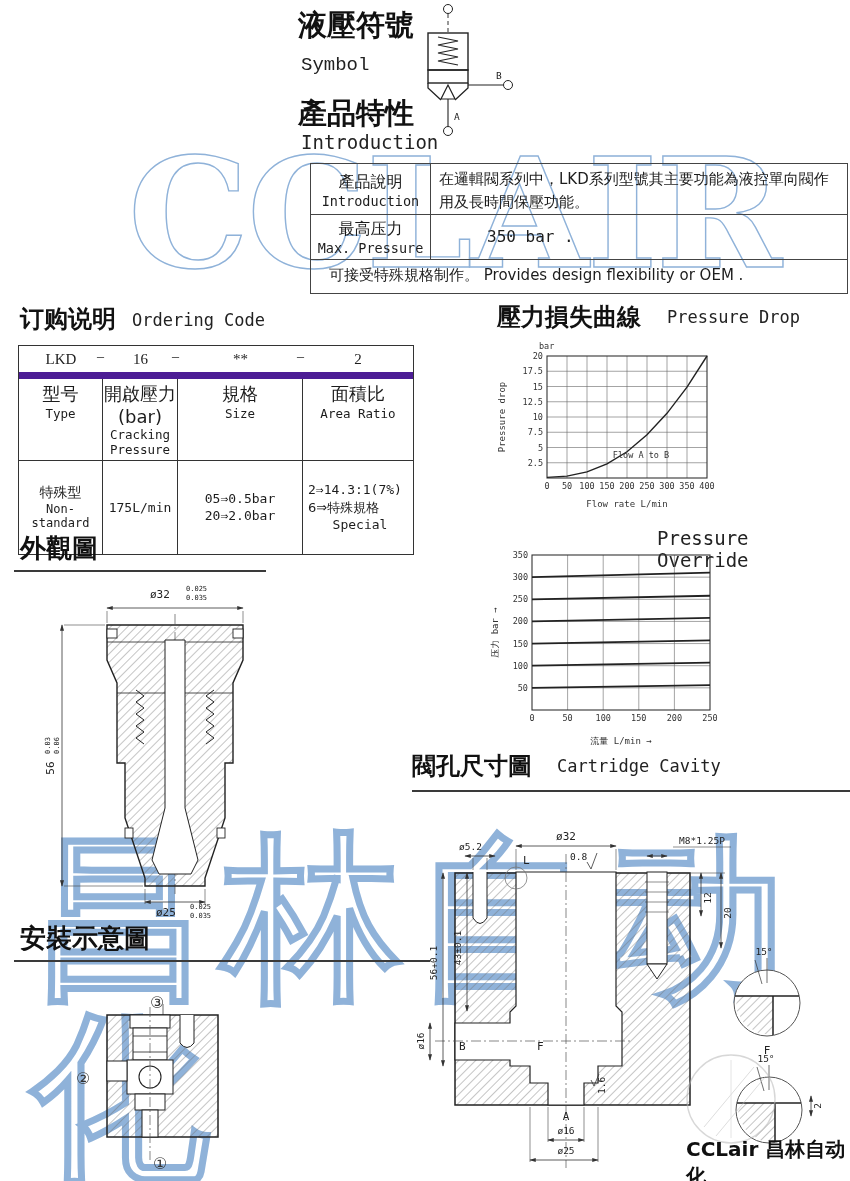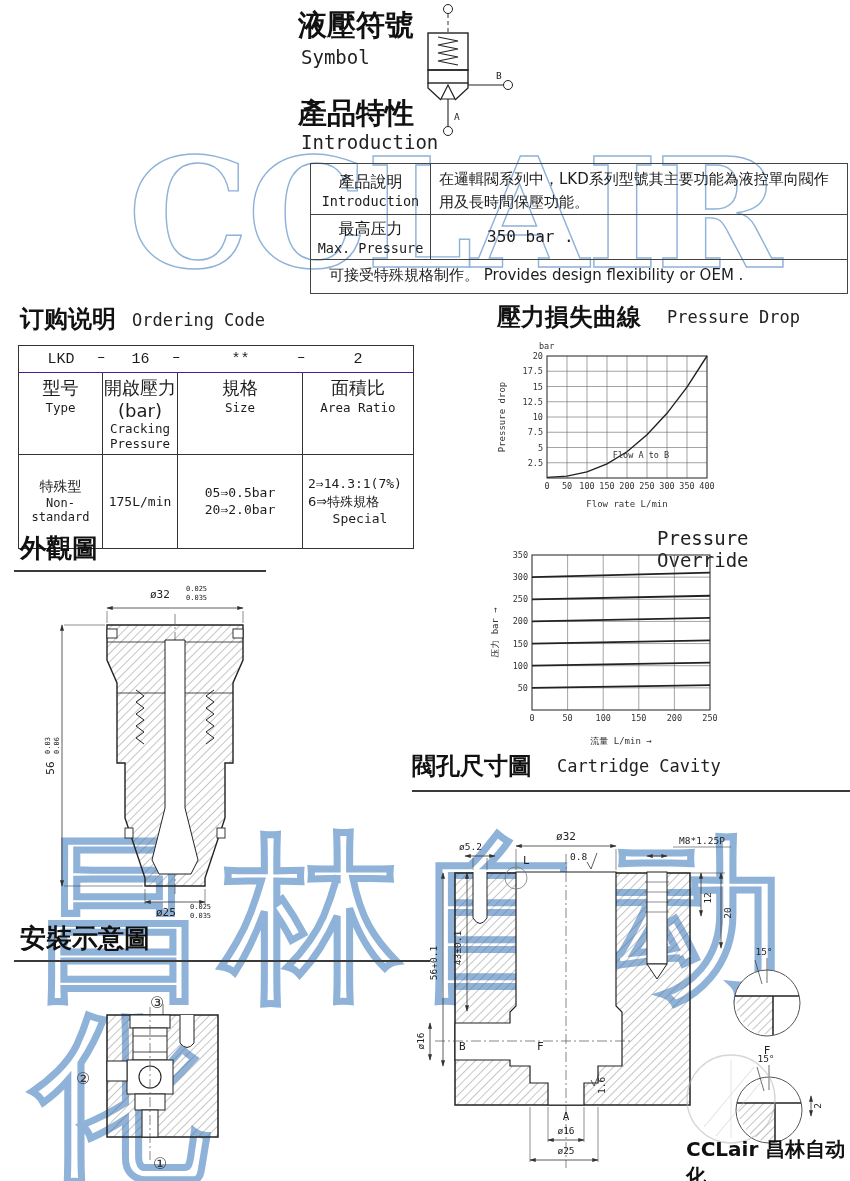--- a/index.html
+++ b/index.html
@@ -23,22 +23,22 @@
   .it-row{display:grid;grid-template-columns:120px 1fr;border-bottom:1px solid #444;}
   .it-label{border-right:1px solid #444;display:flex;flex-direction:column;justify-content:center;
             align-items:center;text-align:center;padding:2px 2px;}
   .it-label .l1{font-size:16px;}
   .it-label .l2{font-size:13.5px;font-family:"DejaVu Sans Mono",monospace;}
   .it-val{padding:4px 8px;font-size:15px;line-height:1.5;display:flex;align-items:center;}
   .it-note{padding:6px 10px 8px 18px;font-size:15px;}
   
   .ord-table{position:absolute;left:18px;top:345px;width:394px;border:1.4px solid #333;font-size:14px;}
   .ord-code{position:relative;display:grid;grid-template-columns:84px 75px 125px 110px;
-            border-bottom:1px solid #4c1d95;height:26px;align-items:center;text-align:center;
-            font-family:Liberation Mono, monospace;font-size:15px;}
+            border-bottom:7px solid #4c1d95;height:26px;align-items:center;text-align:center;
+            font-family:Liberation Serif, serif;font-size:15px;}
   .ord-dash{position:absolute;top:3px;font-size:14px;}
   .ord-head,.ord-row{display:grid;grid-template-columns:84px 75px 125px 110px;}
   .ord-head>div{border-right:1px solid #333;text-align:center;padding:3px 1px;}
   .ord-head>div:last-child,.ord-row>div:last-child{border-right:none;}
   .ord-head .c1{font-size:18px;}
   .ord-head .c2{font-size:12.5px;font-family:"DejaVu Sans Mono",monospace;}
   .ord-row>div{border-right:1px solid #333;border-top:1px solid #333;text-align:center;
                padding:20px 1px;display:flex;flex-direction:column;justify-content:center;}
   .ord-row .sm{font-size:12px;font-family:"DejaVu Sans Mono",monospace;}
   .ord-row .ln{font-size:13px;font-family:"DejaVu Sans Mono",monospace;line-height:1.35;}
@@ -74,21 +74,21 @@
       </marker>
     </defs>
   </svg>
 
   <div class="wm wm-top">CCLAIR</div>
   <div class="wm wm-bottom zh">昌林自动化</div>
 
   <div class="content">
 
     <div class="abs h-zh zh" style="left:298px;top:6px;font-size:29px;">液壓符號</div>
-    <div class="abs h-en" style="left:301px;top:46px;font-size:19px;">Symbol</div>
+    <div class="abs h-en" style="left:301px;top:54px;font-size:19px;font-family:Liberation Mono, monospace;">Symbol</div>
 
     <svg class="abs" style="left:408px;top:0" width="145" height="142">
       <circle cx="40" cy="9" r="4.5" class="outline-stroke" stroke-width="1"></circle>
       <line x1="40" y1="14" x2="40" y2="33" stroke="#333" stroke-width="1" stroke-dasharray="4 3"></line>
       <rect x="20" y="33" width="40" height="37" class="outline-stroke" stroke-width="1.4"></rect>
       <polyline points="30,37 50,41 30,45 50,49 30,53 50,57 30,61 50,65" class="outline-stroke" stroke-width="1.1"></polyline>
       <rect x="20" y="70" width="40" height="13" class="outline-stroke" stroke-width="1.4"></rect>
       <path d="M20,83 L20,88 L33,100 M60,83 L60,88 L47,100" class="outline-stroke" stroke-width="1.3"></path>
       <polygon points="40,85 33,99 47,99" fill="#fff" stroke="#222" stroke-width="1.2"></polygon>
       <line x1="60" y1="85" x2="95" y2="85" stroke="#222" stroke-width="1.1"></line>

